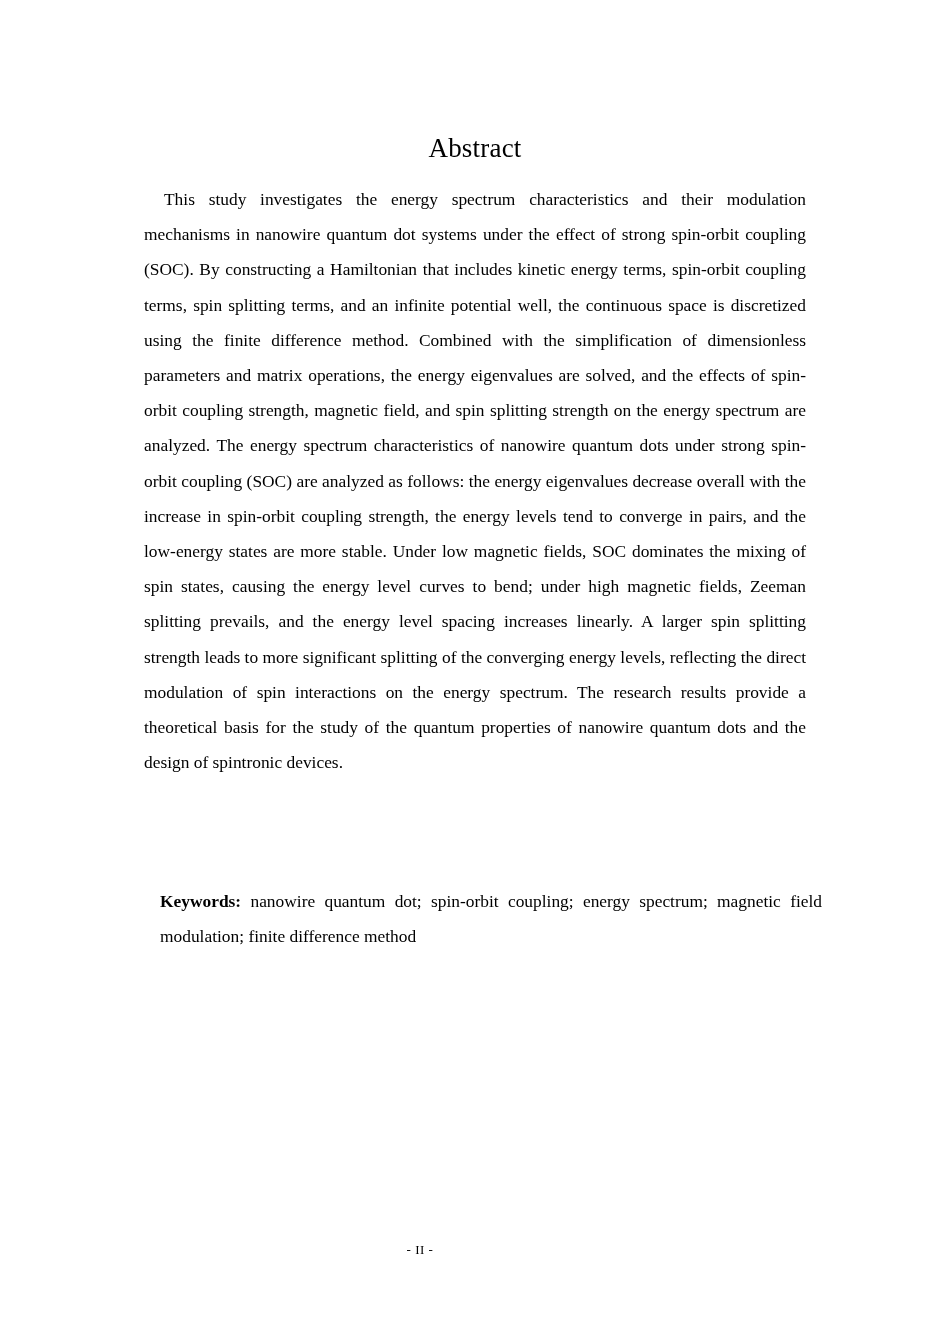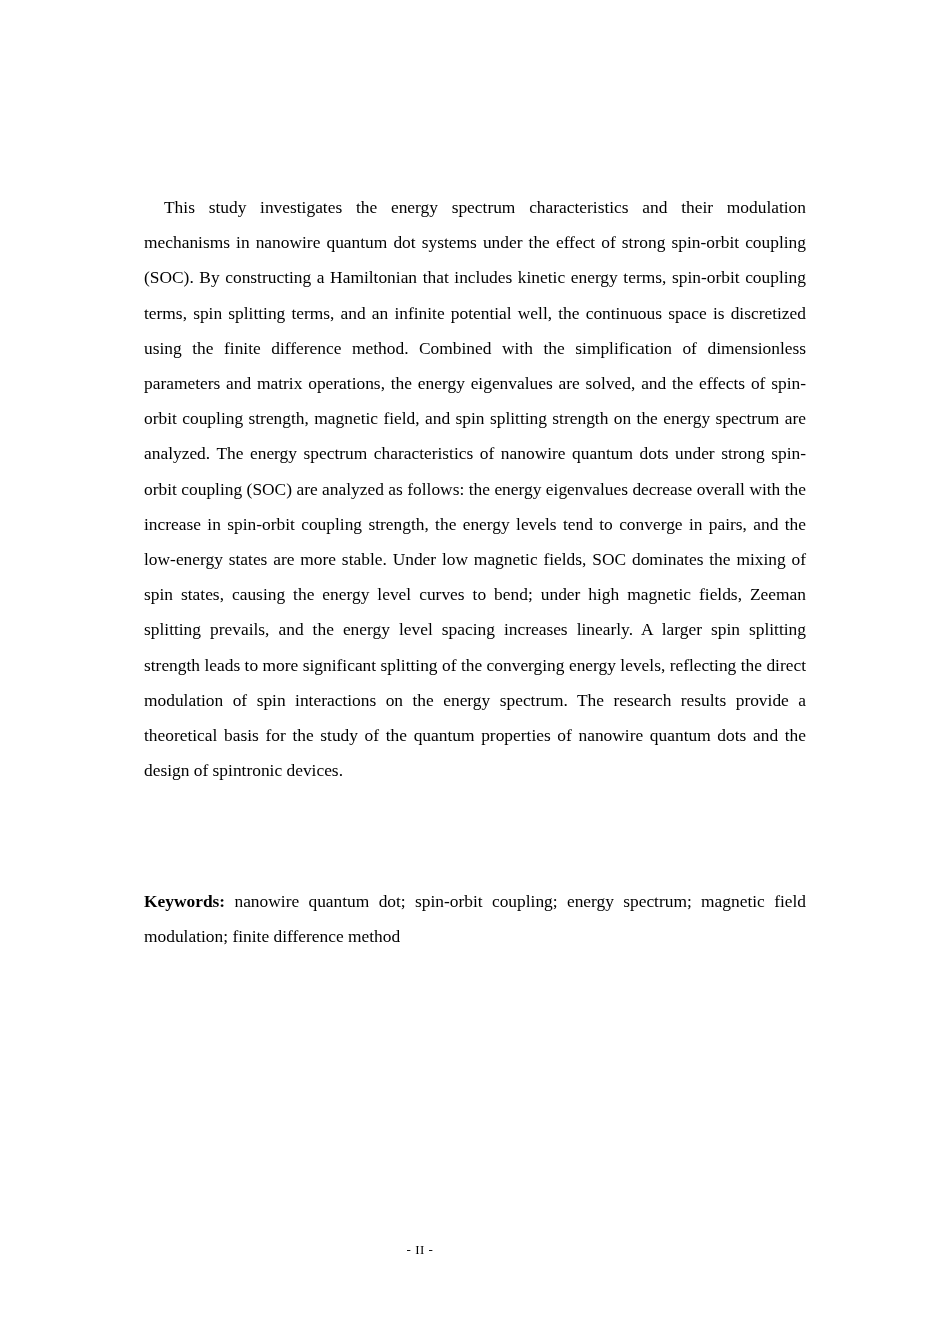--- a/index.html
+++ b/index.html
@@ -36,39 +36,39 @@
     font-size: 27px;
     font-weight: 400;
     line-height: 36px;
     letter-spacing: 0.2px;
   }
 
   
   .content {
     position: absolute;
     left: 144px;
-    top: 190px;
+    top: 182px;
     width: 662px;
   }
 
   .abstract-body {
     margin: 0;
     font-size: 17.4px;
     line-height: 35.2px;
     text-align: justify;
     text-justify: inter-word;
     text-indent: 20px;
     hyphens: none;
     word-spacing: 0px;
   }
 
   
   .keywords {
     position: absolute;
-    left: 144px;
+    left: 160px;
     top: 884px;
     width: 662px;
     margin: 0;
     font-size: 17.4px;
     line-height: 35.2px;
     text-align: justify;
     text-justify: inter-word;
     text-indent: 0;
   }
   .keywords-label {
@@ -88,20 +88,21 @@
     font-size: 13px;
     line-height: 20px;
     letter-spacing: 0.5px;
   }
 </style>
 </head>
 <body>
 
 <div class="page">
 
+  <h1 class="doc-title">Abstract</h1>
 
   <div class="content">
     <p class="abstract-body">This study investigates the energy spectrum characteristics and their modulation mechanisms in nanowire quantum dot systems under the effect of strong spin-orbit coupling (SOC). By constructing a Hamiltonian that includes kinetic energy terms, spin-orbit coupling terms, spin splitting terms, and an infinite potential well, the continuous space is discretized using the finite difference method. Combined with the simplification of dimensionless parameters and matrix operations, the energy eigenvalues are solved, and the effects of spin-orbit coupling strength, magnetic field, and spin splitting strength on the energy spectrum are analyzed. The energy spectrum characteristics of nanowire quantum dots under strong spin-orbit coupling (SOC) are analyzed as follows: the energy eigenvalues decrease overall with the increase in spin-orbit coupling strength, the energy levels tend to converge in pairs, and the low-energy states are more stable. Under low magnetic fields, SOC dominates the mixing of spin states, causing the energy level curves to bend; under high magnetic fields, Zeeman splitting prevails, and the energy level spacing increases linearly. A larger spin splitting strength leads to more significant splitting of the converging energy levels, reflecting the direct modulation of spin interactions on the energy spectrum. The research results provide a theoretical basis for the study of the quantum properties of nanowire quantum dots and the design of spintronic devices.</p>
   </div>
 
   <p class="keywords">
     <span class="keywords-label">Keywords:</span><span class="keywords-value"> nanowire quantum dot; spin-orbit coupling; energy spectrum; magnetic field modulation; finite difference method</span>
   </p>
 
   <div class="footer">- II -</div>

